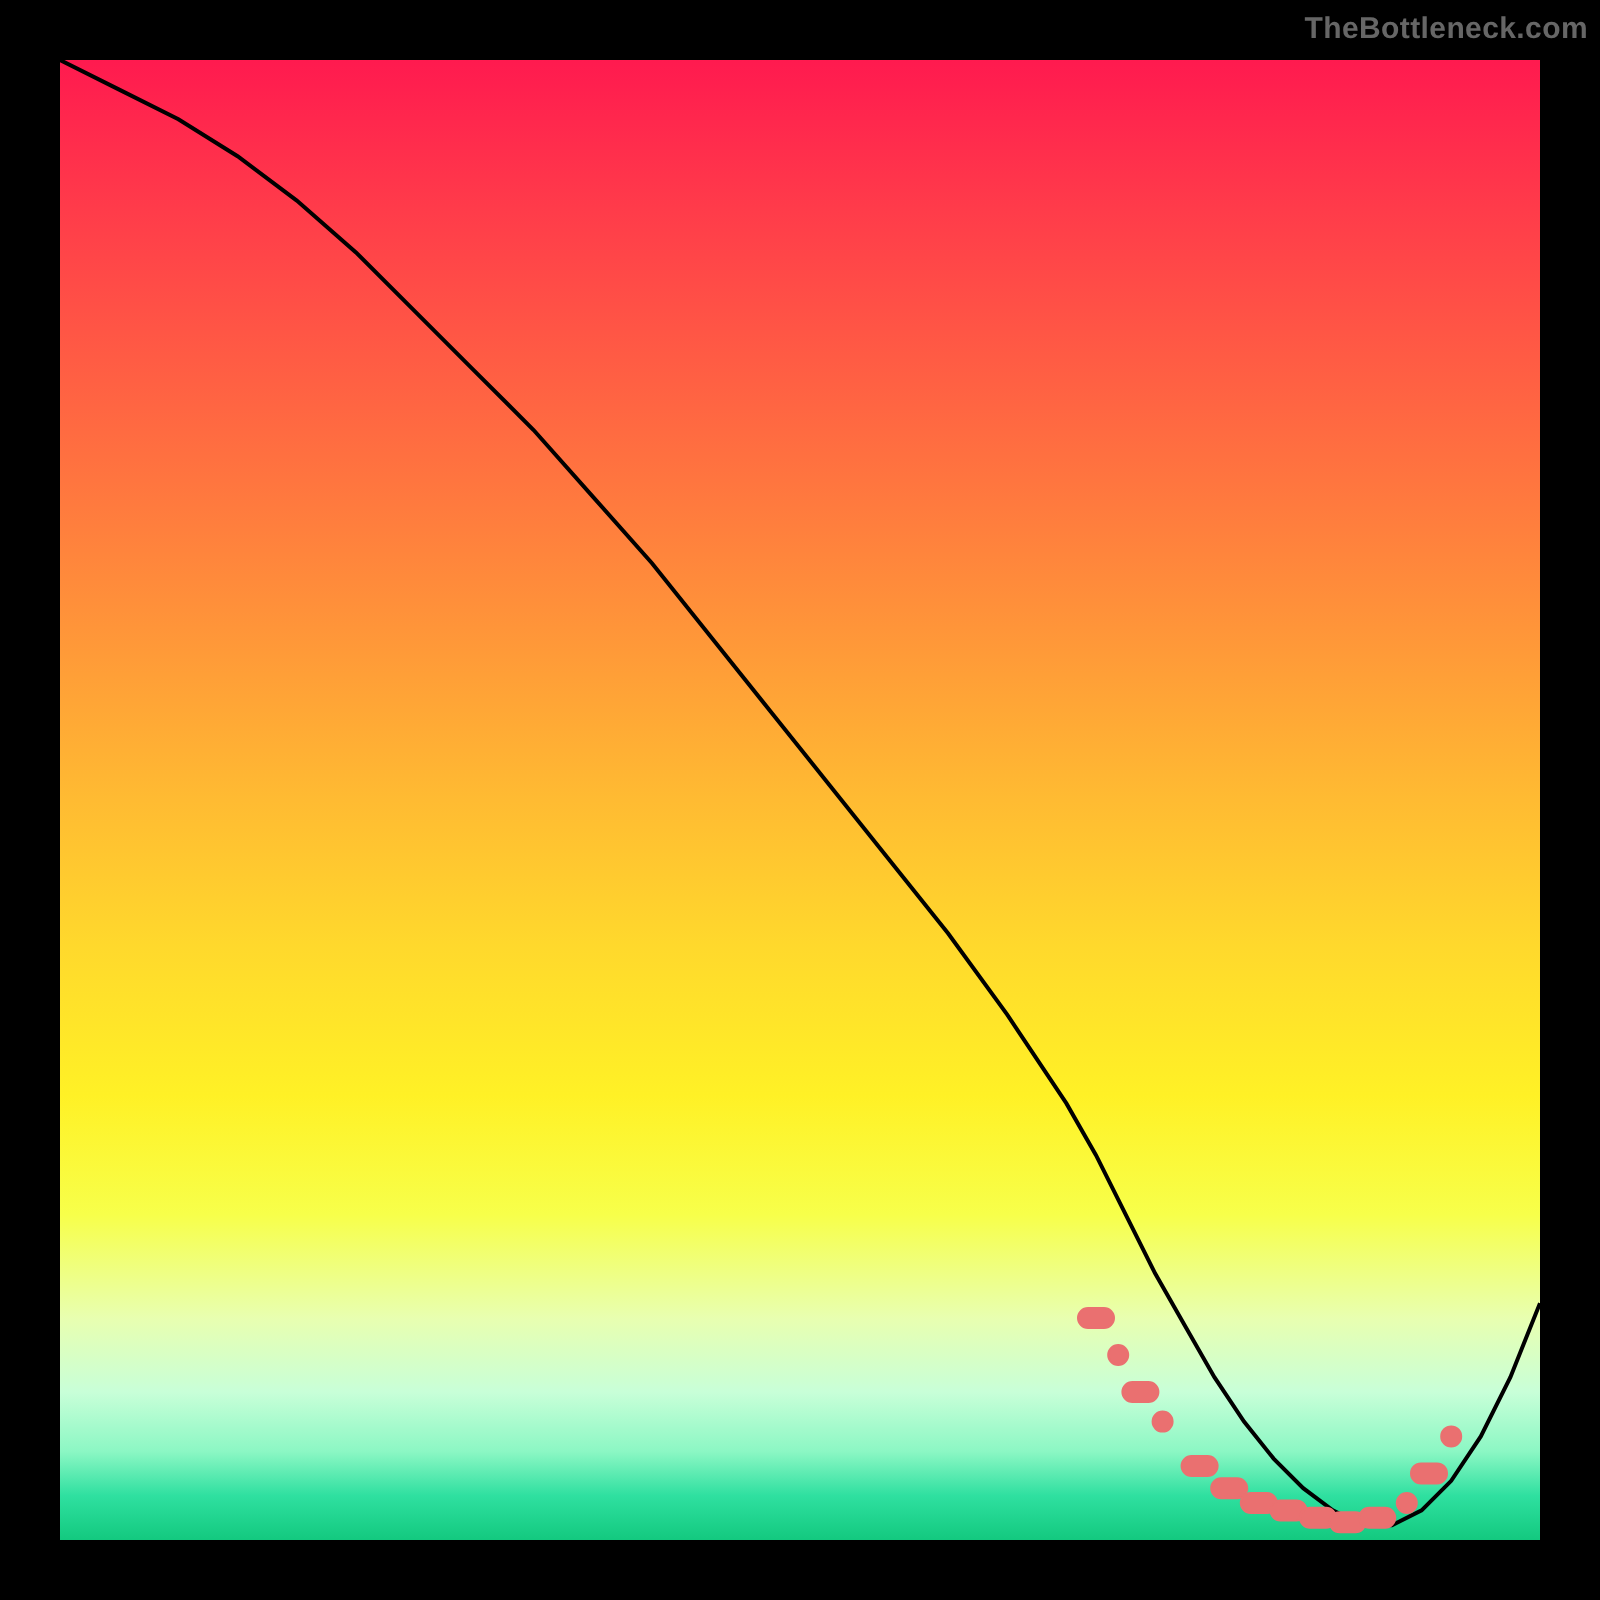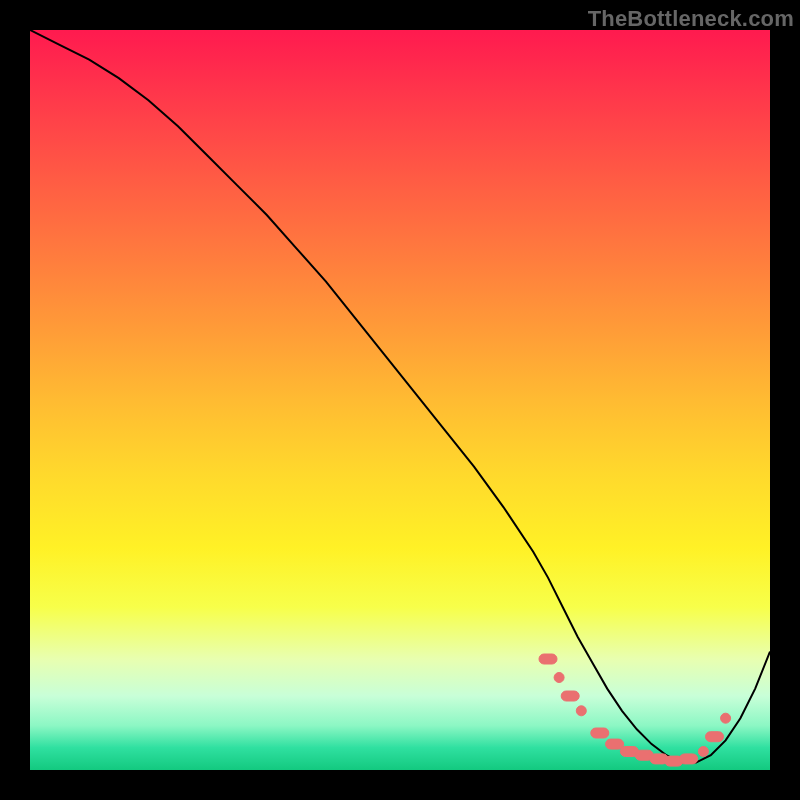--- a/index.html
+++ b/index.html
@@ -39,21 +39,21 @@
       #8cf7c4 94%,
       #2fe0a0 97%,
       #13c97f 100%
     );
   }
   .watermark {
     position: absolute;
     top: 6px;
     right: 6px;
     color: #666;
-    font-size: 22px;
+    font-size: 15px;
     font-weight: 600;
     letter-spacing: 0.2px;
     user-select: none;
   }
   svg.overlay {
     position: absolute;
     left: 0;
     top: 0;
     width: 740px;
     height: 740px;

